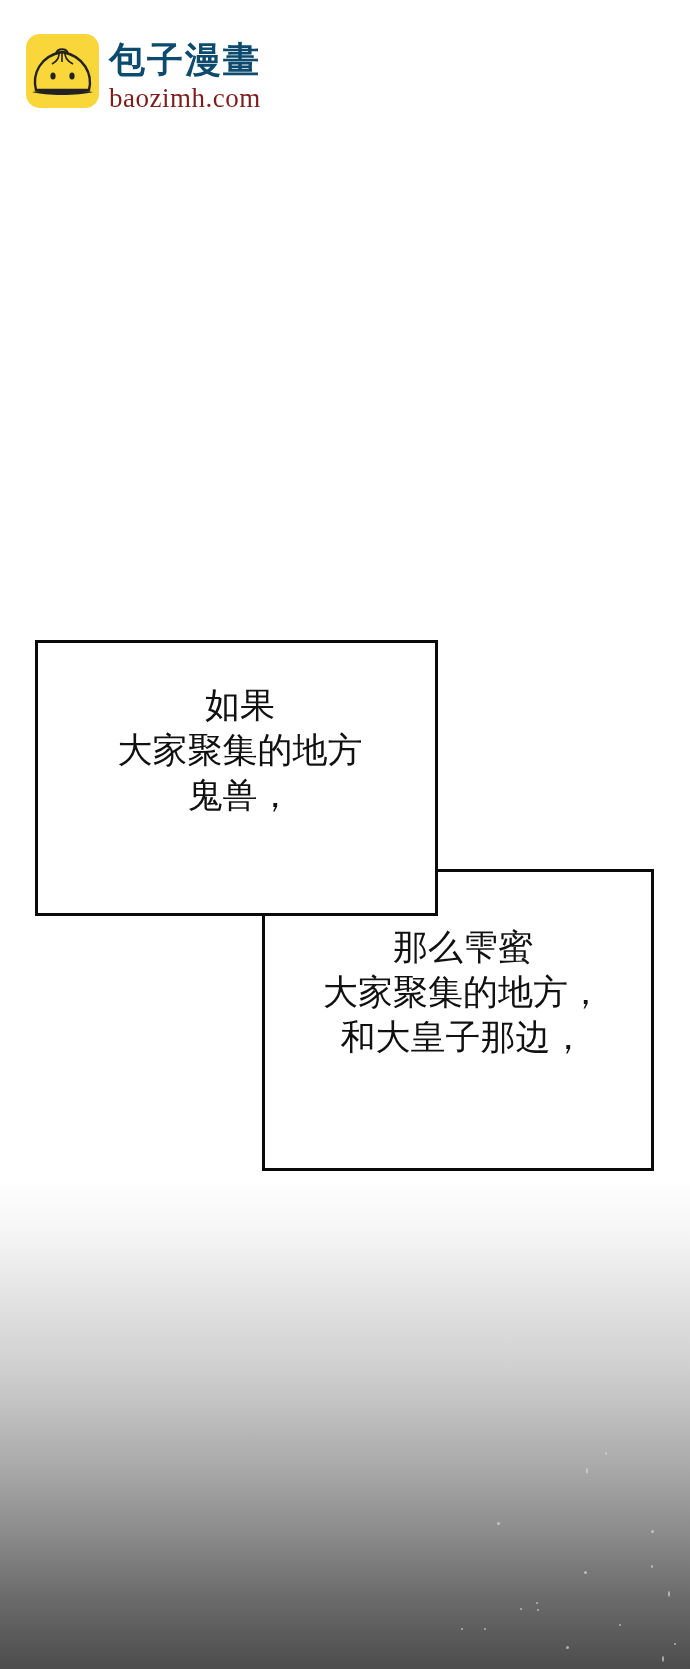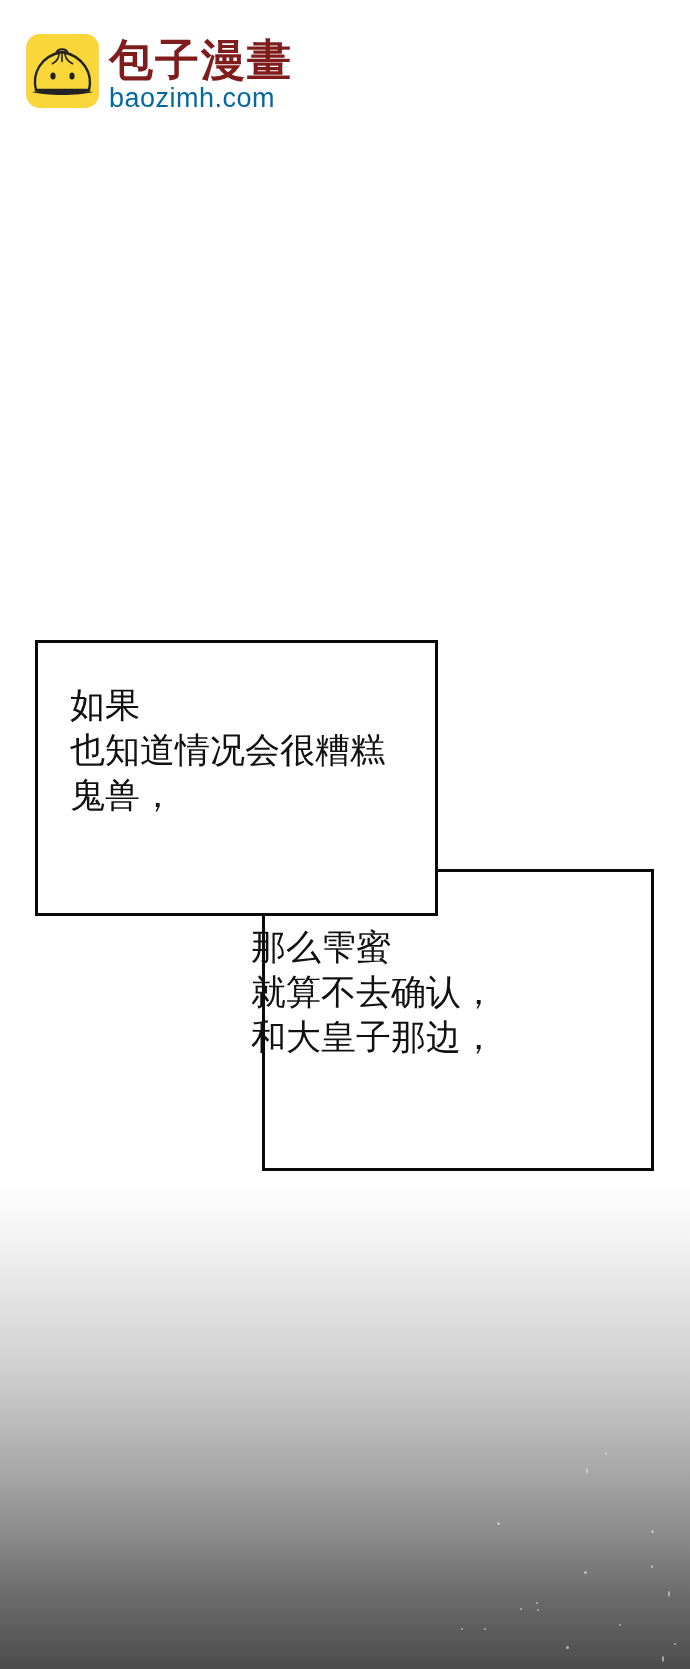--- a/index.html
+++ b/index.html
@@ -11,41 +11,41 @@
         #888888 1540px, #6a6a6a 1600px, #4c4c4c 1669px);
       font-family: "DejaVu Sans", "Liberation Sans", sans-serif;
     }
     .logo { position: absolute; left: 26px; top: 34px; display: flex; align-items: flex-start; }
     .logo-icon {
       width: 73px; height: 74px; border-radius: 14px; background: #f9d63a;
       position: relative; overflow: hidden;
     }
     .logo-text { margin-left: 10px; }
     .logo-cn {
-      font-size: 44px; color: #7f1d1d; letter-spacing: 2px; line-height: 52px;
+      font-size: 36px; color: #0c4a6e; letter-spacing: 2px; line-height: 52px;
       font-family: "DejaVu Sans", sans-serif; font-weight: bold;
     }
     .logo-en {
-      font-size: 27px; color: #0369a1; line-height: 28px; margin-top: -2px;
-      font-family: Liberation Sans, sans-serif; letter-spacing: 0.5px;
+      font-size: 27px; color: #7f1d1d; line-height: 28px; margin-top: -2px;
+      font-family: Liberation Serif, serif; letter-spacing: 0.5px;
     }
     .box {
       position: absolute; border: 3px solid #0a0a0a; background: #ffffff;
       box-sizing: border-box;
     }
     #box1 { left: 35px; top: 640px; width: 403px; height: 276px; z-index: 2; border-right: 3px solid #0a0a0a; }
     #box2 { left: 262px; top: 869px; width: 392px; height: 302px; z-index: 1; }
     
     .mask1 { position: absolute; left: 265px; top: 872px; width: 170px; height: 41px; background: #fff; z-index: 3; }
     .bubble-text {
-      position: absolute; z-index: 4; color: #111;
+      position: absolute; z-index: 4; text-align: center; color: #111;
       font-size: 35px; line-height: 45px; font-family: "DejaVu Sans", sans-serif;
     }
     #text1 { left: 70px; top: 683px; width: 340px; }
-    #text2 { left: 251px; top: 925px; width: 390px; }
+    #text2 { left: 268px; top: 925px; width: 390px; }
     .speck { position: absolute; background: #d8d8d8; border-radius: 50%; opacity: 0.7; }
   </style>
 </head>
 <body>
 
 <div class="logo">
   <div class="logo-icon">
     <svg width="73" height="74" viewBox="0 0 73 74">
       <path d="M10 56 C6 40, 14 22, 36 18 C58 22, 67 40, 63 56 Z" fill="#f9d63a" stroke="#222" stroke-width="2.4"></path>
       <path d="M30 19 C32 14, 40 14, 42 19" fill="none" stroke="#222" stroke-width="2"></path>
@@ -62,27 +62,27 @@
     <div class="logo-en">baozimh.com</div>
   </div>
 </div>
 
 <div class="box" id="box1"></div>
 <div class="box" id="box2"></div>
 <div class="mask1"></div>
 
 <div class="bubble-text" id="text1">
   <div>如果</div>
-  <div>也知道情况会很糟糕</div>
+  <div>大家聚集的地方</div>
   <div>鬼兽，</div>
 </div>
 
 <div class="bubble-text" id="text2">
   <div>那么雫蜜</div>
-  <div>就算不去确认，</div>
+  <div>大家聚集的地方，</div>
   <div>和大皇子那边，</div>
 </div>
 
 <div>
   <div class="speck" style="left:586px;top:1468px;width:2px;height:6px;"></div>
   <div class="speck" style="left:605px;top:1452px;width:2px;height:3px;"></div>
   <div class="speck" style="left:651px;top:1530px;width:3px;height:3px;"></div>
   <div class="speck" style="left:497px;top:1522px;width:3px;height:3px;"></div>
   <div class="speck" style="left:584px;top:1571px;width:3px;height:3px;"></div>
   <div class="speck" style="left:668px;top:1591px;width:2px;height:6px;"></div>

